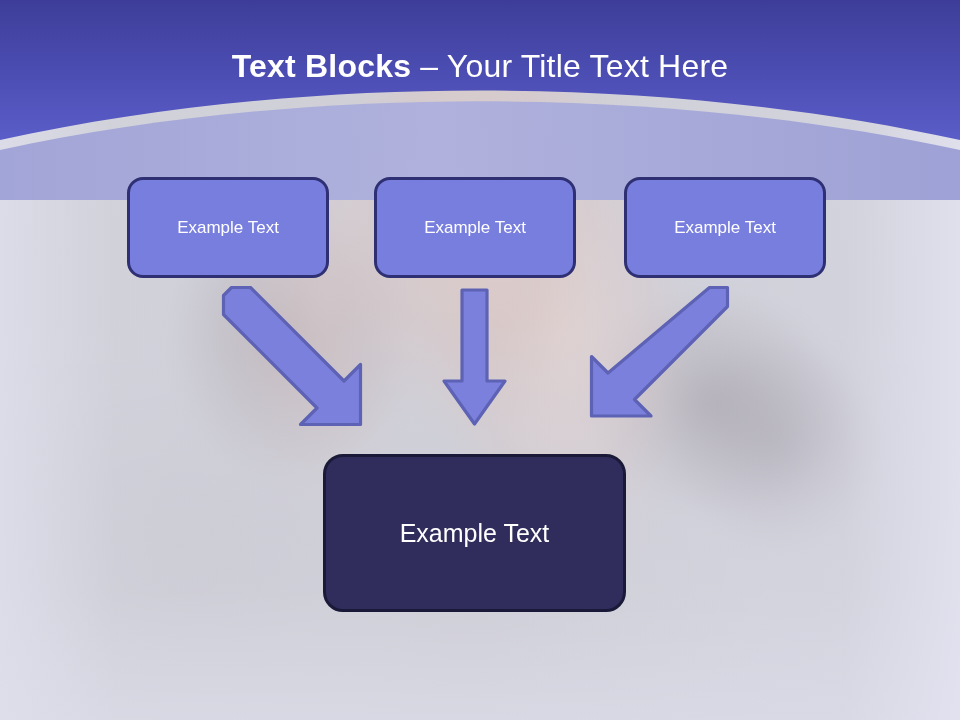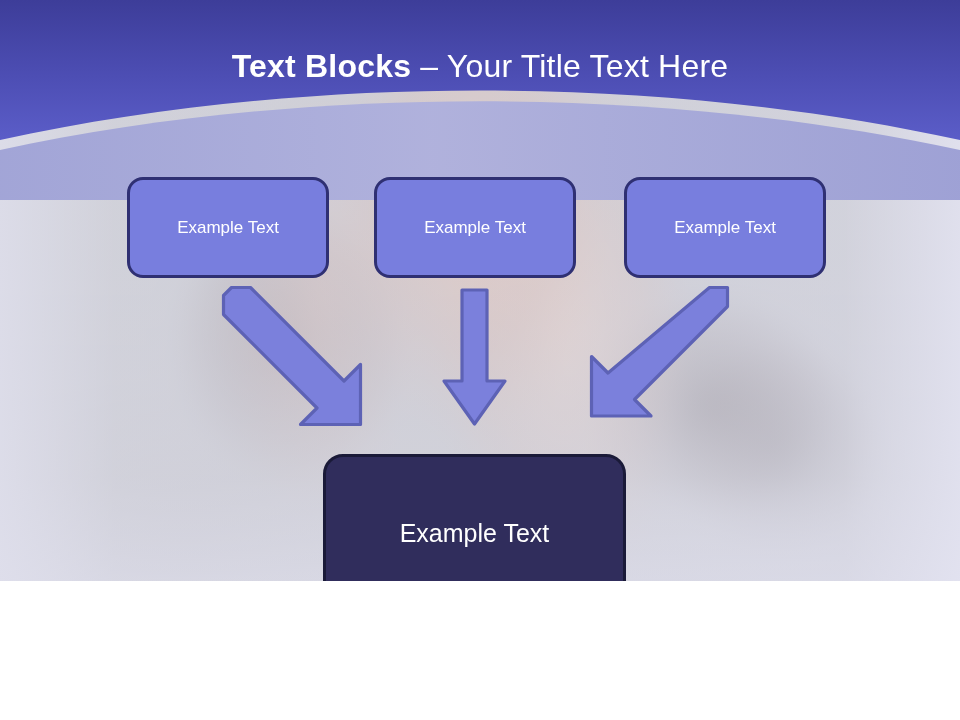--- a/index.html
+++ b/index.html
@@ -7,21 +7,21 @@
     padding: 0;
     background: #ffffff;
   }
   body {
     font-family: "Liberation Sans", sans-serif;
   }
 
   #slide {
     position: relative;
     width: 960px;
-    height: 581px;
+    height: 720px;
     overflow: hidden;
     background: #c9cbd4;
   }
 
   
   .photo-layer {
     position: absolute;
     inset: 0;
     overflow: hidden;
   }

